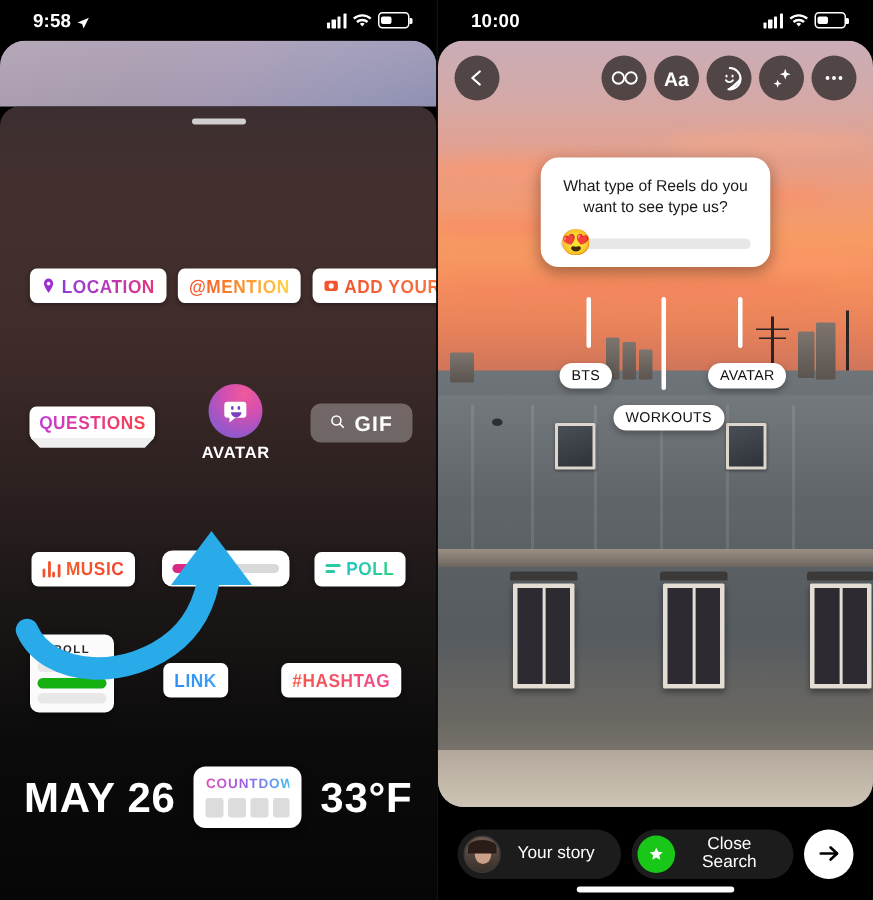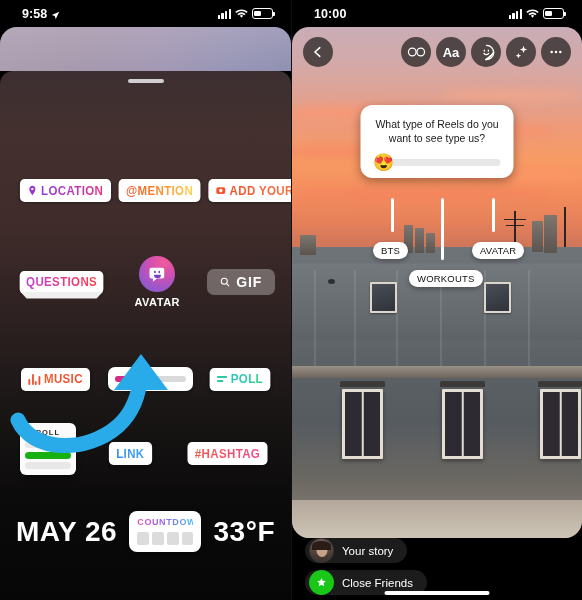--- a/index.html
+++ b/index.html
@@ -280,21 +280,21 @@
     padding:3px 8px; font-size:9.5px; font-weight:normal; color:#111;
     box-shadow:0 2px 5px rgba(0,0,0,.3); z-index:45; white-space:nowrap;
     letter-spacing:.2px;
     margin-top:12px;
   }
   .stem { position:absolute; width:2.5px; background:#fff; border-radius:2px; z-index:44; }
 
   
   .r-bottom {
     position:absolute; left:0; right:0; bottom:0; height:62px; background:#000; z-index:55;
-    display:flex; align-items:flex-start; gap:7px; padding:0 13px;flex-direction:column;
+    display:flex; align-items:center; gap:7px; padding:0 13px;
   }
   .act-btn {
     flex:1; height:33px; border-radius:17px; background:#1c1c1c;
     display:flex; align-items:center; gap:8px; padding:0 4px 0 4px;
   }
   .act-btn .label { color:#fff; font-size:11.5px; flex:1; text-align:center; padding-right:10px; }
   .story-av {
     width:25px; height:25px; border-radius:50%; flex:0 0 auto; overflow:hidden;
     border:1.5px solid #3a3a3a; position:relative;
     background:linear-gradient(180deg,#6d5a50,#3a2f2a);
@@ -626,21 +626,21 @@
             <div class="h"></div>
         </div>
         <span class="label">Your story</span>
       </div>
       <div class="act-btn">
         <div class="cf-badge">
           <svg viewBox="0 0 16 16" width="11" height="11">
               <path d="M8 1.4l1.85 4.1 4.45.45-3.35 3 .95 4.4L8 11.1l-3.9 2.25.95-4.4-3.35-3 4.45-.45z" fill="#fff"></path>
             </svg>
         </div>
-        <span class="label">Close Friends</span>
+        <span class="label">Close Search</span>
       </div>
       <div class="send-btn">
         <svg viewBox="0 0 22 22" width="16" height="16">
             <line x1="3" y1="11" x2="17.5" y2="11" stroke="#000" stroke-width="2.4" stroke-linecap="round"></line>
             <polyline points="12,5.5 18,11 12,16.5" fill="none" stroke="#000" stroke-width="2.4" stroke-linecap="round" stroke-linejoin="round"></polyline>
           </svg>
       </div>
     </div>
 
     <div class="home-ind"></div>

